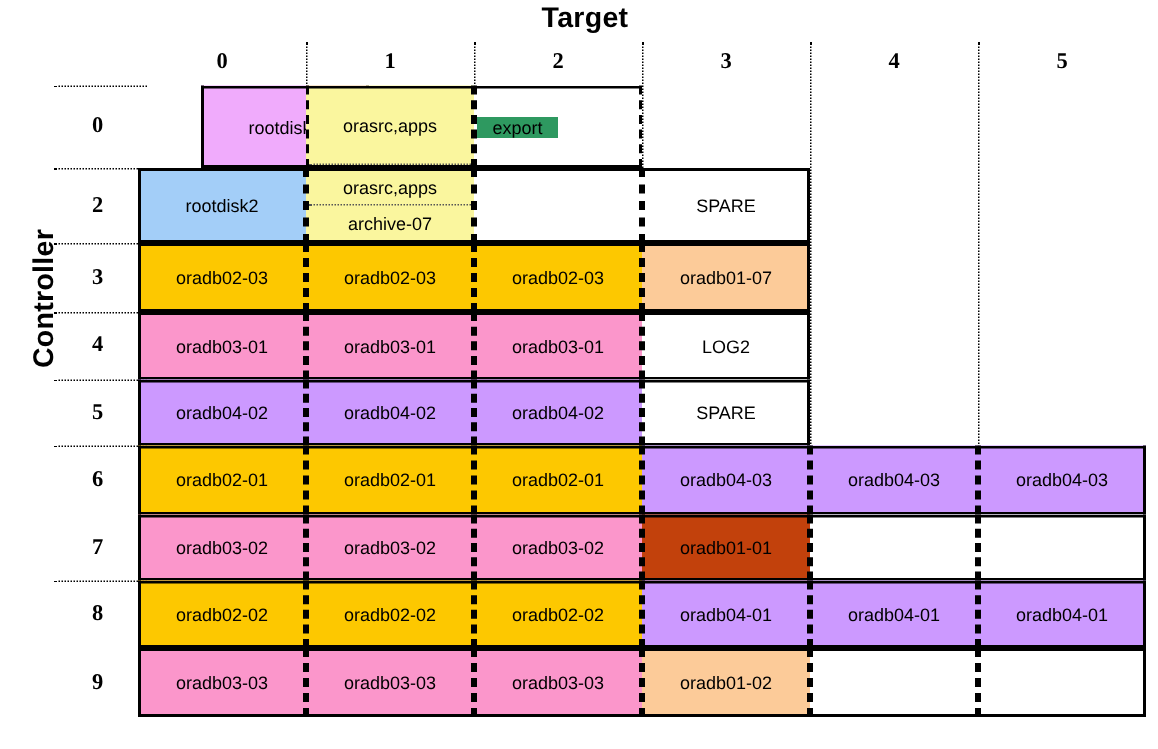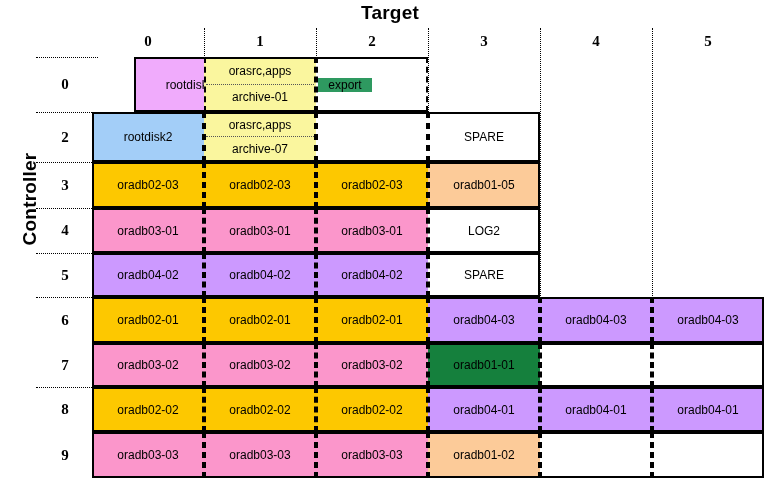--- a/index.html
+++ b/index.html
@@ -162,21 +162,20 @@
       <div class="rowhead" style="top: 343px; height: 44px; line-height: 44px;">7</div>
       <div class="rowhead" style="top: 387px; height: 45px; line-height: 45px;">8</div>
       <div class="rowhead" style="top: 432px; height: 46px; line-height: 46px;">9</div>
     </div>
   <div class="grid" id="grid" style="width: 672px; height: 421px;">
       <div class="cell solid-l" style="left: 0px; top: 0px; width: 112px; height: 55px; background: #f0abfc; margin-left: 42px;">
         <span>rootdisk1</span>
       </div>
       <div class="cell split" style="left: 112px; top: 0px; width: 112px; height: 55px; background: rgb(250, 246, 158);">
         <div class="half top">orasrc,apps</div>
-        <div class="half">archive-01</div>
       </div>
       <div class="cell halfblock" style="left: 224px; top: 0px; width: 112px; height: 55px; background: rgb(255, 255, 255);">
         <div class="blk" style="background: rgb(46, 153, 96);">export</div>
         <div class="rest"></div>
       </div>
       <div class="cell solid-l" style="left: 0px; top: 55px; width: 112px; height: 50px; background: rgb(163, 206, 248);">
         <span>rootdisk2</span>
       </div>
       <div class="cell split" style="left: 112px; top: 55px; width: 112px; height: 50px; background: rgb(250, 246, 158);">
         <div class="half top">orasrc,apps</div>
@@ -191,21 +190,21 @@
       <div class="cell solid-l" style="left: 0px; top: 105px; width: 112px; height: 46px; background: rgb(253, 200, 0);">
         <span>oradb02-03</span>
       </div>
       <div class="cell" style="left: 112px; top: 105px; width: 112px; height: 46px; background: rgb(253, 200, 0);">
         <span>oradb02-03</span>
       </div>
       <div class="cell" style="left: 224px; top: 105px; width: 112px; height: 46px; background: rgb(253, 200, 0);">
         <span>oradb02-03</span>
       </div>
       <div class="cell solid-r" style="left: 336px; top: 105px; width: 112px; height: 46px; background: rgb(252, 203, 153);">
-        <span>oradb01-05</span>
+        <span>oradb01-07</span>
       </div>
       <div class="cell solid-l" style="left: 0px; top: 151px; width: 112px; height: 45px; background: rgb(251, 150, 203);">
         <span>oradb03-01</span>
       </div>
       <div class="cell" style="left: 112px; top: 151px; width: 112px; height: 45px; background: rgb(251, 150, 203);">
         <span>oradb03-01</span>
       </div>
       <div class="cell" style="left: 224px; top: 151px; width: 112px; height: 45px; background: rgb(251, 150, 203);">
         <span>oradb03-01</span>
       </div>
@@ -244,21 +243,21 @@
       </div>
       <div class="cell solid-l" style="left: 0px; top: 286px; width: 112px; height: 44px; background: rgb(251, 150, 203);">
         <span>oradb03-02</span>
       </div>
       <div class="cell" style="left: 112px; top: 286px; width: 112px; height: 44px; background: rgb(251, 150, 203);">
         <span>oradb03-02</span>
       </div>
       <div class="cell" style="left: 224px; top: 286px; width: 112px; height: 44px; background: rgb(251, 150, 203);">
         <span>oradb03-02</span>
       </div>
-      <div class="cell" style="left: 336px; top: 286px; width: 112px; height: 44px; background: #15803d;">
+      <div class="cell" style="left: 336px; top: 286px; width: 112px; height: 44px; background: #c2410c;">
         <span>oradb01-01</span>
       </div>
       <div class="cell" style="left: 448px; top: 286px; width: 112px; height: 44px; background: rgb(255, 255, 255);">
         <span></span>
       </div>
       <div class="cell solid-r" style="left: 560px; top: 286px; width: 112px; height: 44px; background: rgb(255, 255, 255);">
         <span></span>
       </div>
       <div class="cell solid-l" style="left: 0px; top: 330px; width: 112px; height: 45px; background: rgb(253, 200, 0);">
         <span>oradb02-02</span>

